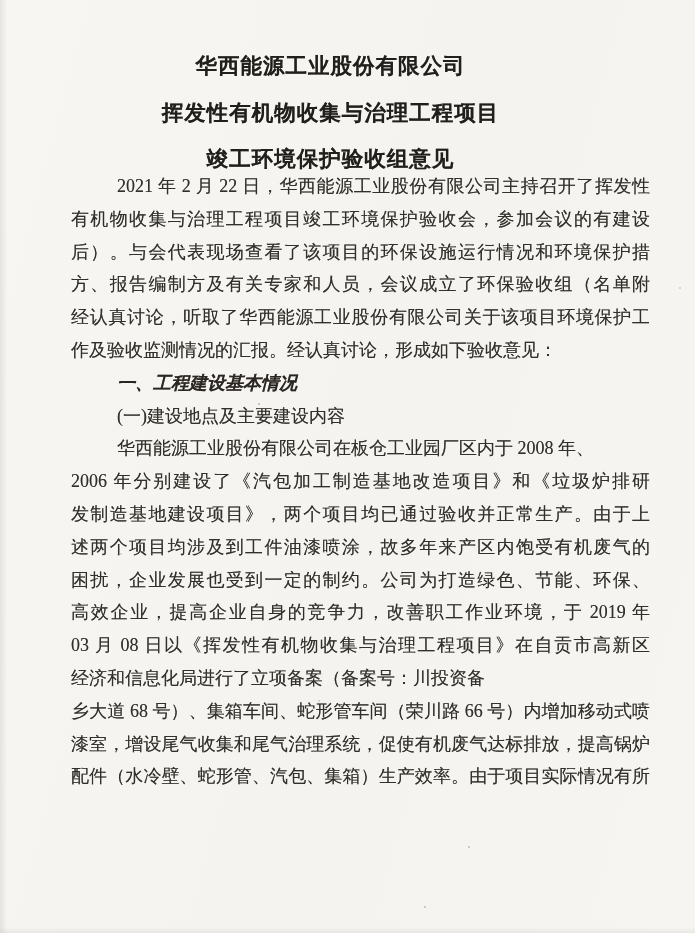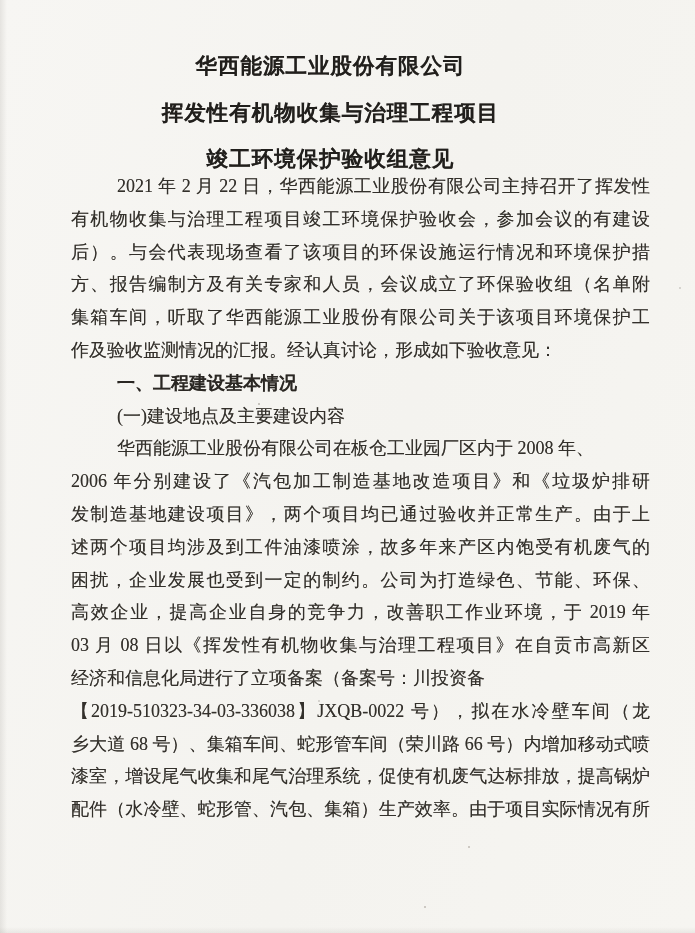--- a/index.html
+++ b/index.html
@@ -75,20 +75,21 @@
   .just {
     text-align: justify;
     text-align-last: justify;
   }
   .ind {
     padding-left: 46px;
   }
   .bold {
     font-weight: bold;
     color: #2a2723;
+    font-style: italic;
   }
 </style>
 </head>
 <body>
 
 <div class="page">
 
   <div class="edge-left"></div>
   <div class="edge-bottom"></div>
   <div class="specks"></div>
@@ -97,31 +98,30 @@
     <div class="title-line">华西能源工业股份有限公司</div>
     <div class="title-line">挥发性有机物收集与治理工程项目</div>
     <div class="title-line">竣工环境保护验收组意见</div>
   </div>
 
   <div class="bodytext">
     <div class="ln ind just">2021 年 2 月 22 日，华西能源工业股份有限公司主持召开了挥发性</div>
     <div class="ln just">有机物收集与治理工程项目竣工环境保护验收会，参加会议的有建设</div>
     <div class="ln just">后）。与会代表现场查看了该项目的环保设施运行情况和环境保护措</div>
     <div class="ln just">方、报告编制方及有关专家和人员，会议成立了环保验收组（名单附</div>
-    <div class="ln just">集箱车间，听取了华西能源工业股份有限公司关于该项目环境保护工</div>
+    <div class="ln just">经认真讨论，听取了华西能源工业股份有限公司关于该项目环境保护工</div>
     <div class="ln">作及验收监测情况的汇报。经认真讨论，形成如下验收意见：</div>
     <div class="ln ind bold">一、工程建设基本情况</div>
     <div class="ln ind">(一)建设地点及主要建设内容</div>
     <div class="ln ind">华西能源工业股份有限公司在板仓工业园厂区内于 2008 年、</div>
     <div class="ln just">2006 年分别建设了《汽包加工制造基地改造项目》和《垃圾炉排研</div>
     <div class="ln just">发制造基地建设项目》，两个项目均已通过验收并正常生产。由于上</div>
     <div class="ln just">述两个项目均涉及到工件油漆喷涂，故多年来产区内饱受有机废气的</div>
     <div class="ln just">困扰，企业发展也受到一定的制约。公司为打造绿色、节能、环保、</div>
     <div class="ln just">高效企业，提高企业自身的竞争力，改善职工作业环境，于 2019 年</div>
     <div class="ln just">03 月 08 日以《挥发性有机物收集与治理工程项目》在自贡市高新区</div>
     <div class="ln">经济和信息化局进行了立项备案（备案号：川投资备</div>
-    <div class="ln just">【2019-510323-34-03-336038】JXQB-0022 号），拟在水冷壁车间（龙</div>
     <div class="ln just">乡大道 68 号）、集箱车间、蛇形管车间（荣川路 66 号）内增加移动式喷</div>
     <div class="ln just">漆室，增设尾气收集和尾气治理系统，促使有机废气达标排放，提高锅炉</div>
     <div class="ln just">配件（水冷壁、蛇形管、汽包、集箱）生产效率。由于项目实际情况有所</div>
   </div>
 
 </div>
 
 </body></html>

